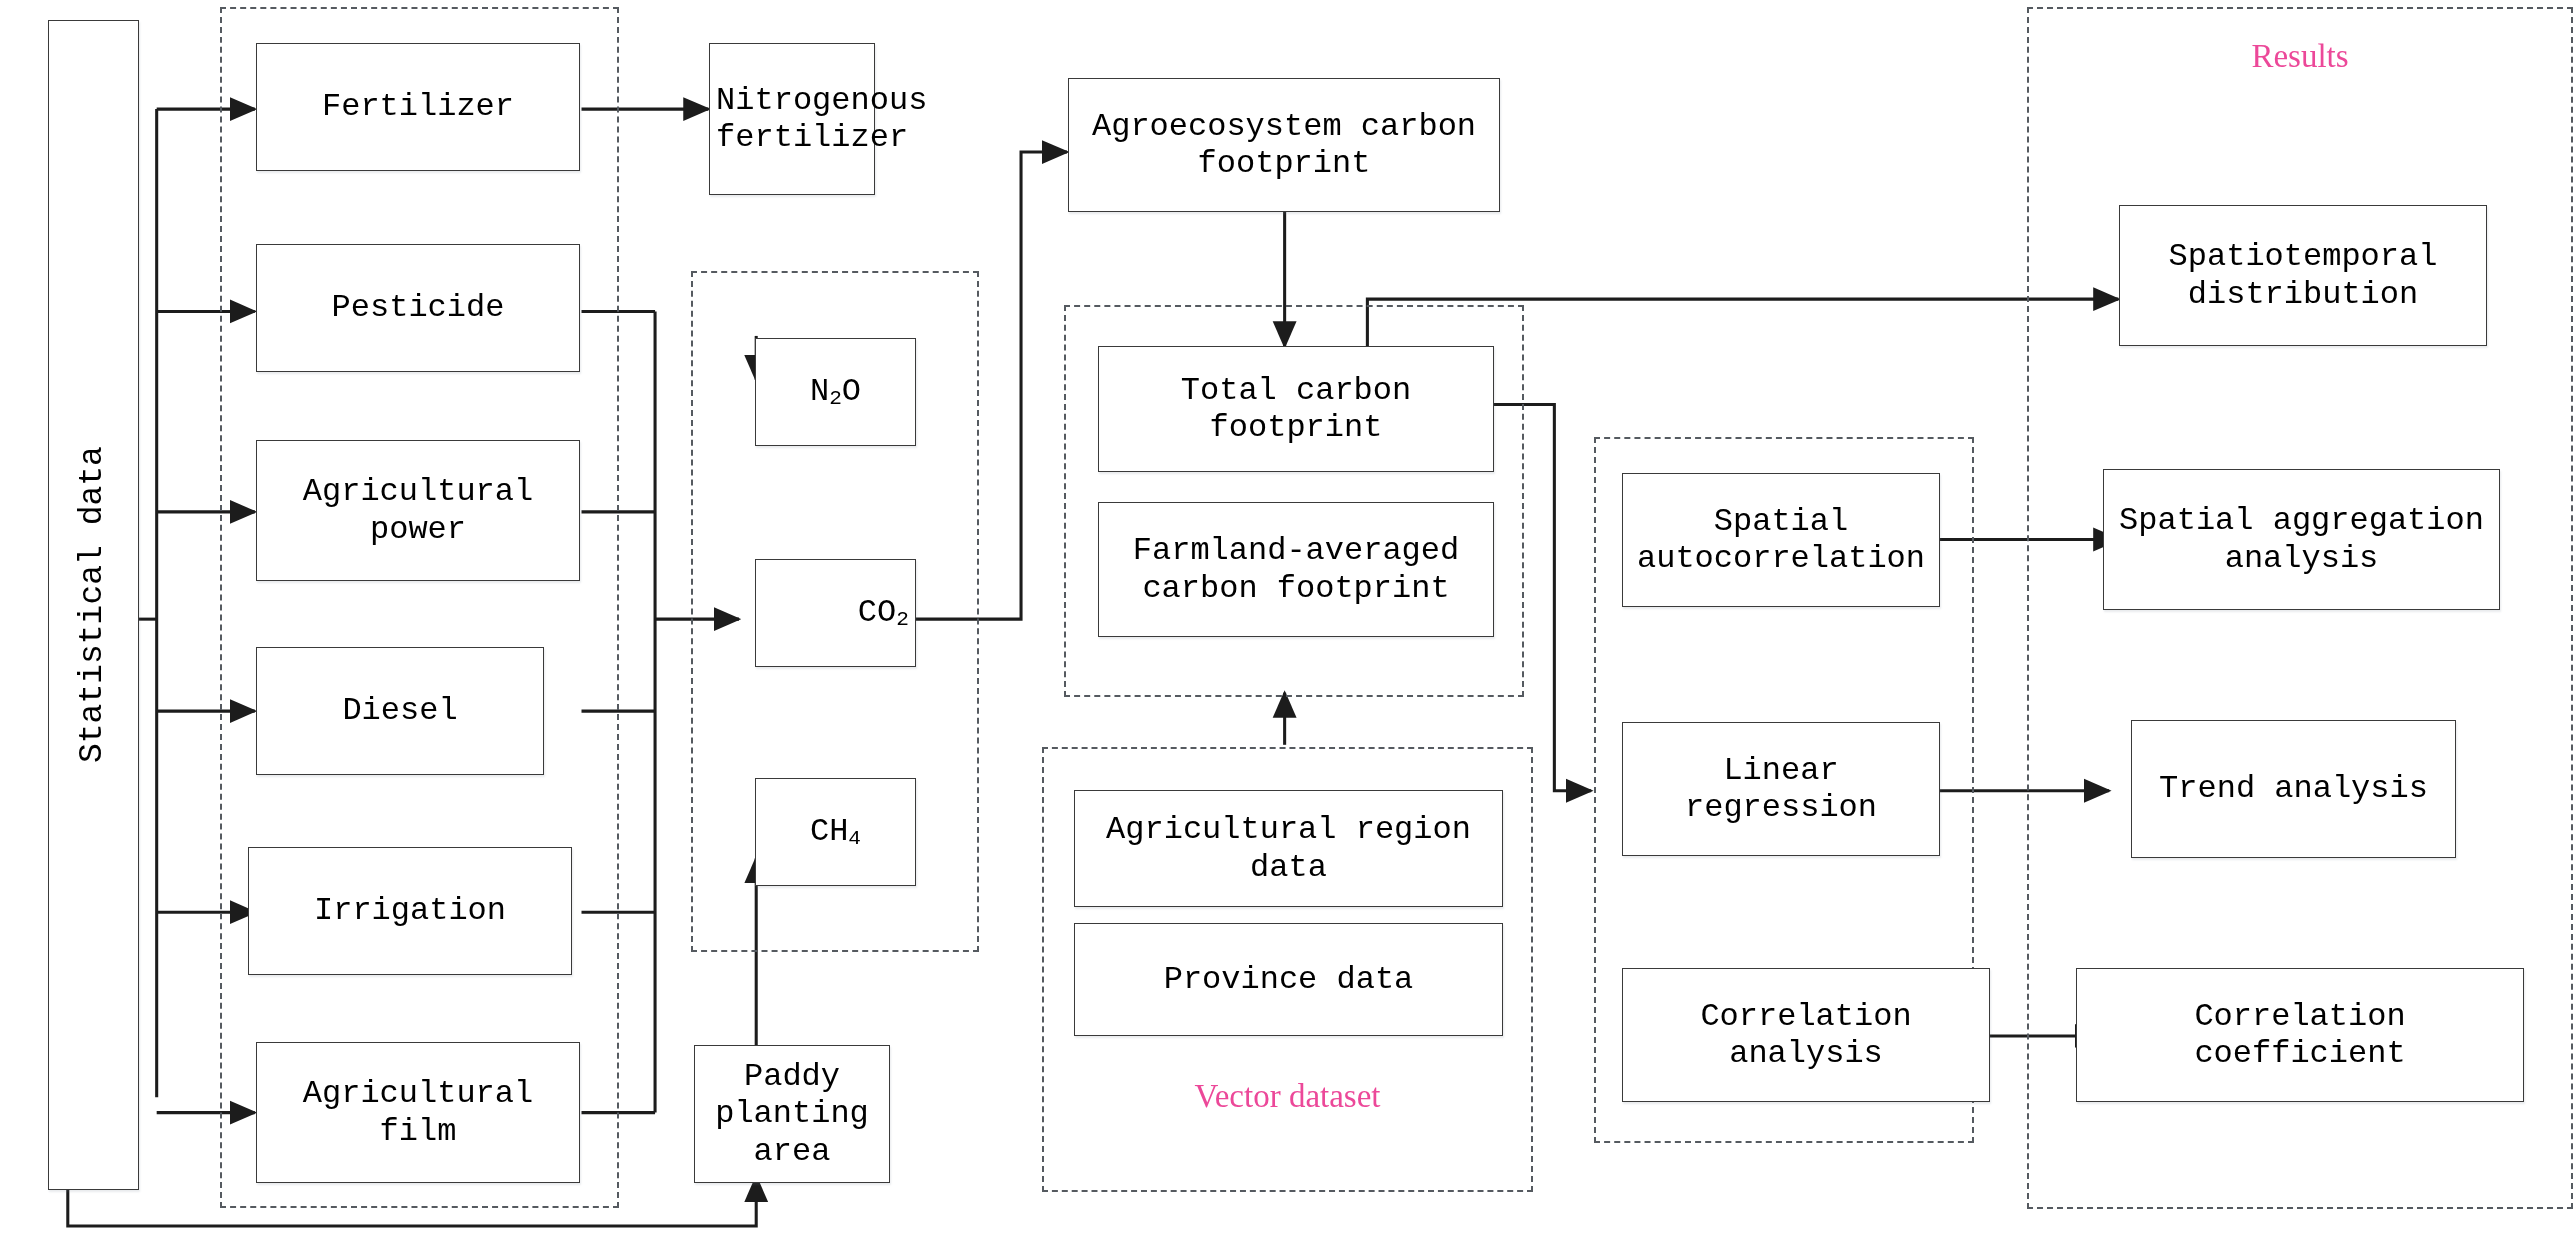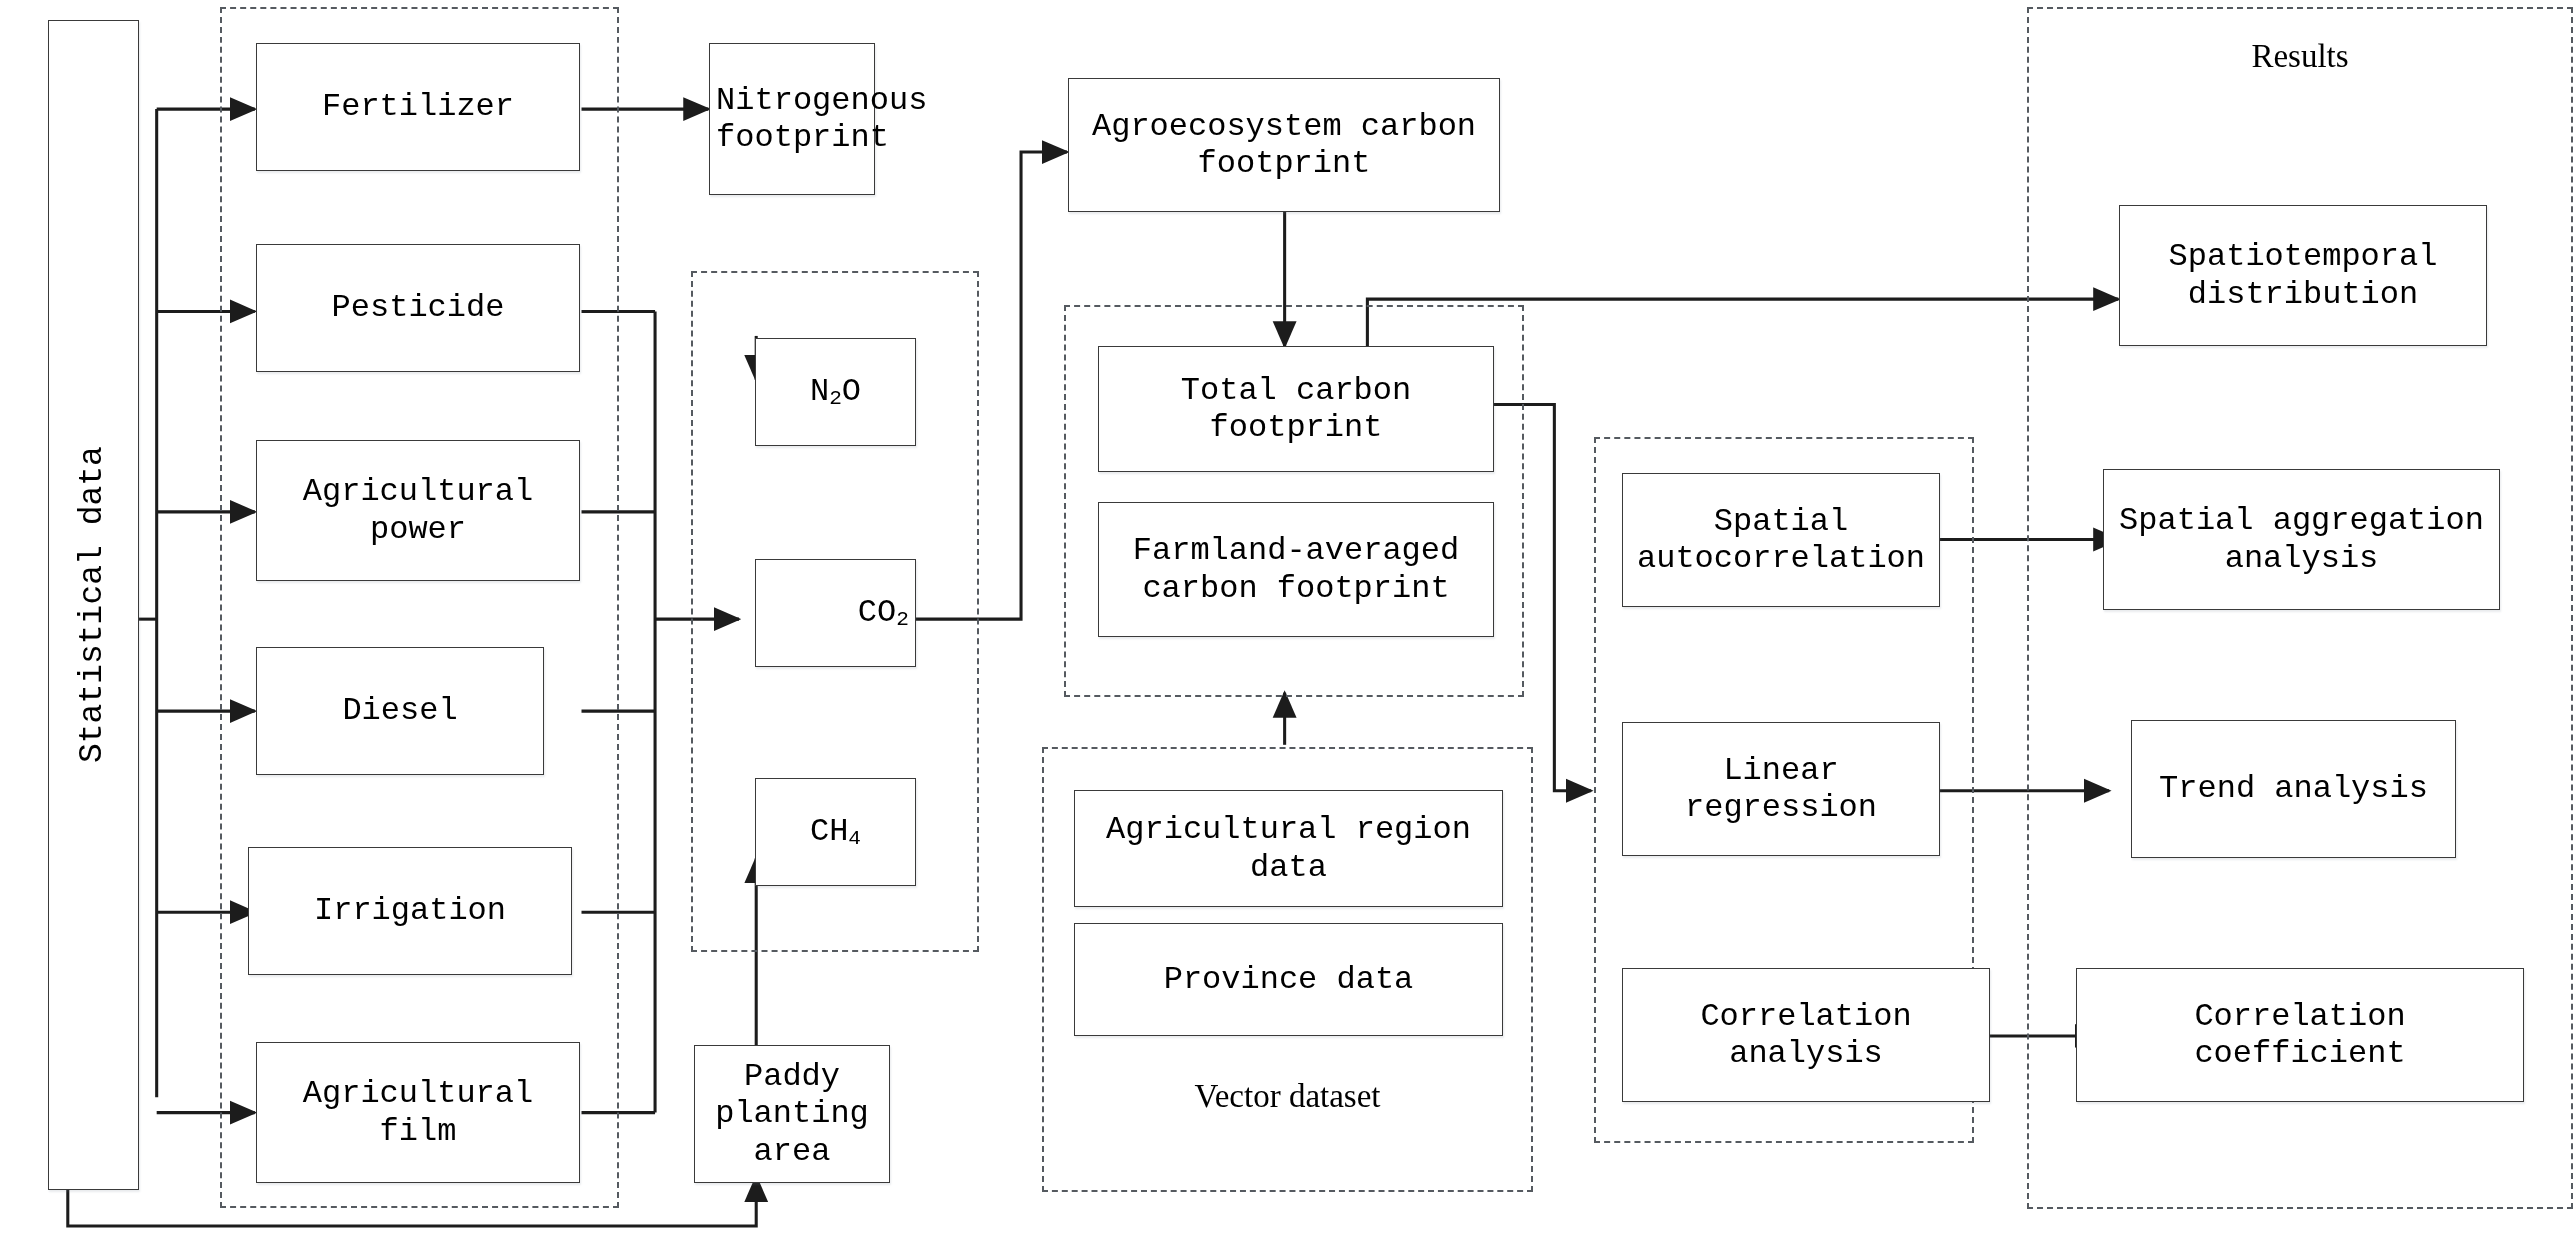--- a/index.html
+++ b/index.html
@@ -45,21 +45,21 @@
   }
   .group {
     position: absolute;
     box-sizing: border-box;
     border: 2.5px dashed #555a60;
     background: transparent;
   }
   .grouplabel {
     position: absolute;
     text-align: center;
-    color: #000000;
+    color: #ec4899;
     font-size: 33px;
   }
   .vlabel {
     position: absolute;
     display: flex;
     align-items: center;
     justify-content: center;
     writing-mode: vertical-rl;
     transform: rotate(180deg);
     font-size: 33px;
@@ -145,21 +145,21 @@
     <span class="lbl">Diesel</span>
   </div>
   <div class="node" style="left:248px; top:847px; width:324px; height:128px;">
     <span class="lbl">Irrigation</span>
   </div>
   <div class="node" style="left:256px; top:1042px; width:324px; height:141px;">
     <span class="lbl">Agricultural film</span>
   </div>
 
   <div class="node" style="left:709px; top:43px; width:166px; height:152px;">
-    <span class="lbl">Nitrogenous footprint</span>
+    <span class="lbl">Nitrogenous fertilizer</span>
   </div>
 
   <div class="group" style="left:691px; top:271px; width:288px; height:681px;"></div>
 
   <div class="node" style="left:756px; top:331px; width:0px; height:0px; border:none; box-shadow:none; padding:0;"></div>
 
   <div class="node" style="left:755px; top:338px; width:161px; height:108px; left:755px;">
     <span class="lbl">N<sub>2</sub>O</span>
   </div>
   <div class="node" style="left:755px; top:559px; width:161px; height:108px;text-align:right;">

